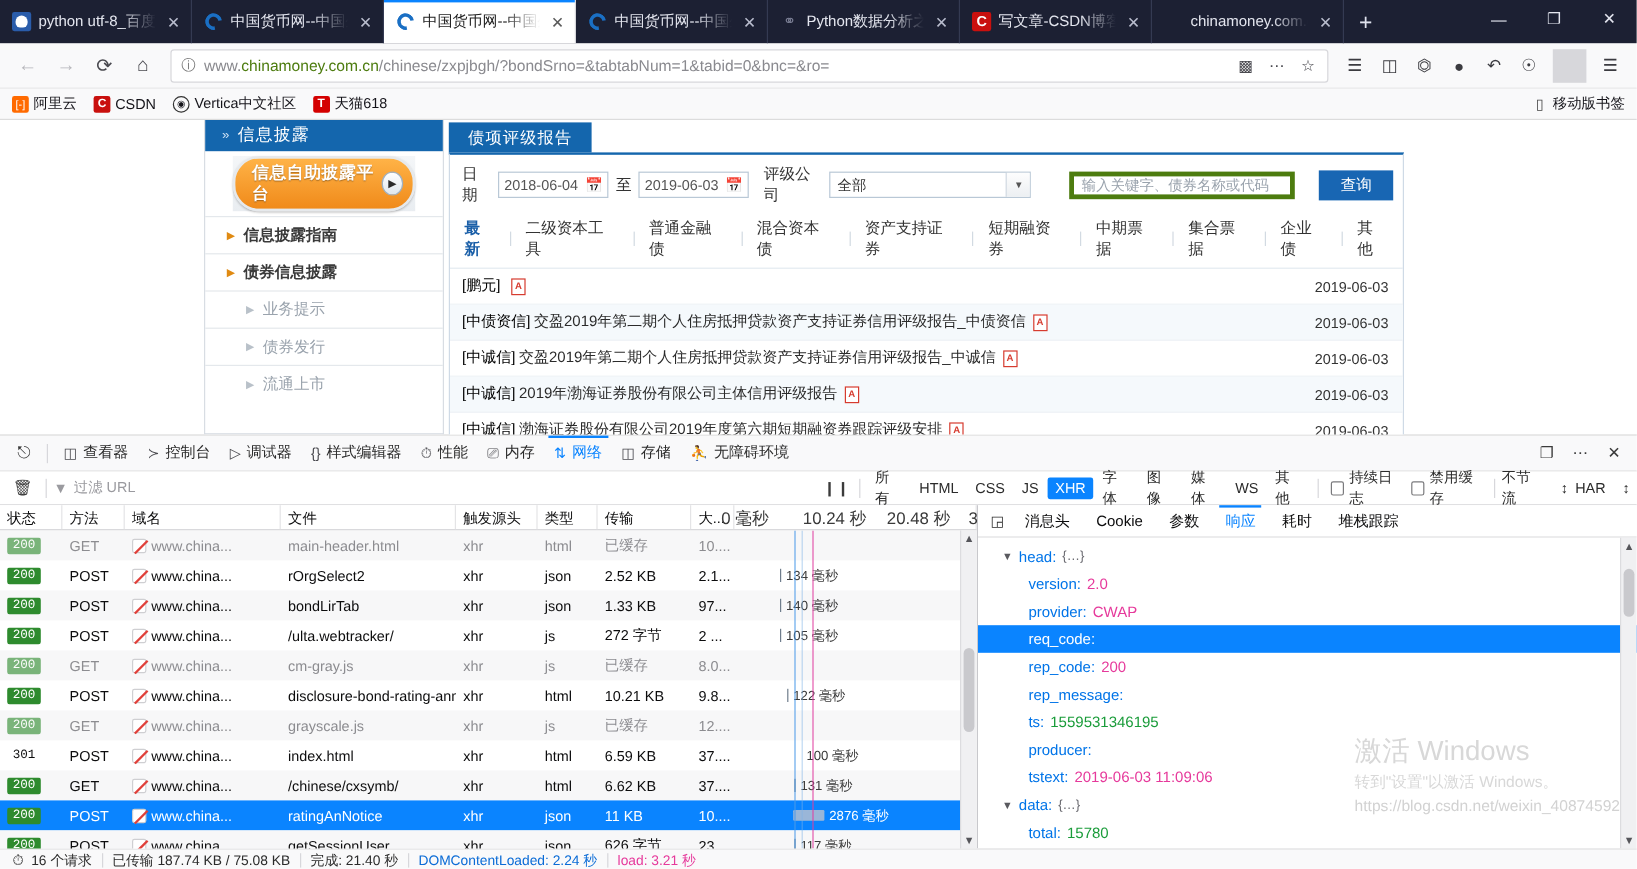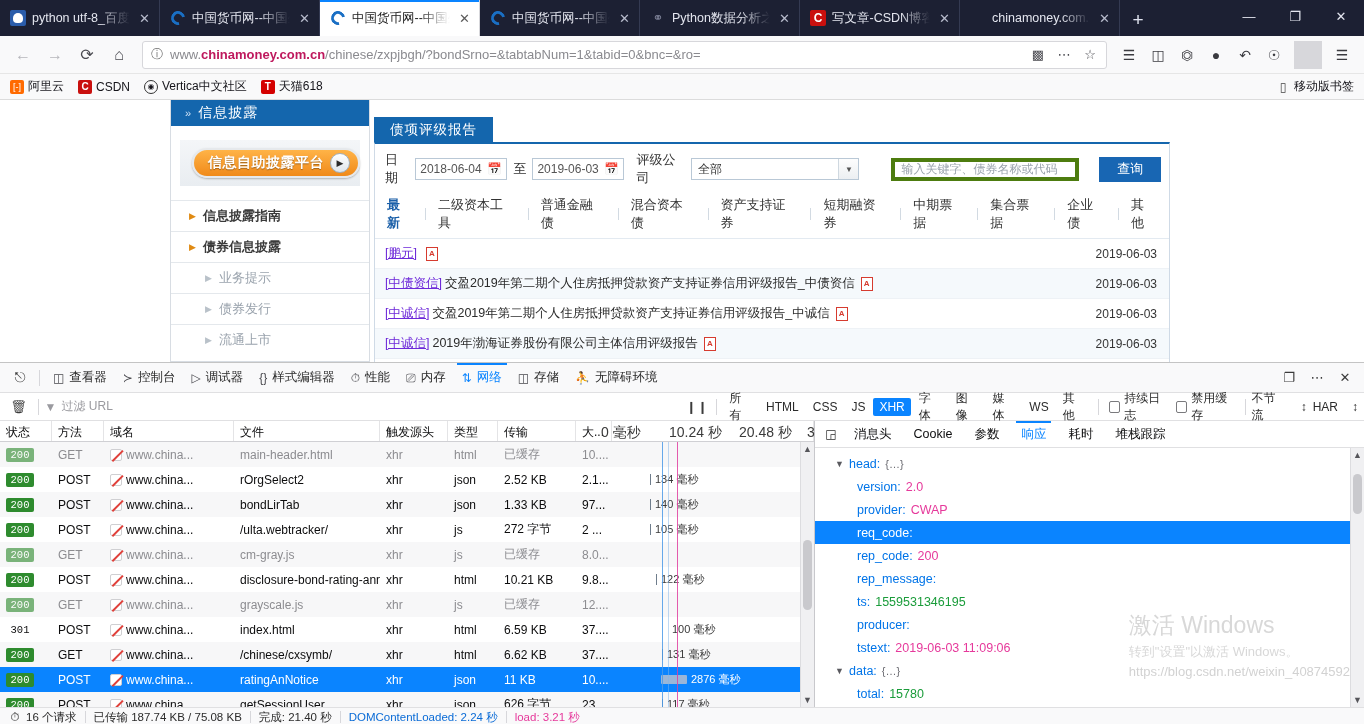--- a/index.html
+++ b/index.html
@@ -72,21 +72,21 @@
   .urlbar {
     flex:1; height:28px; background:#fff; border:1px solid #d7d7db; border-radius:3px;
     display:flex; align-items:center; padding:0 4px 0 8px; margin:0 6px;
     max-width:none;
   }
   .urlbar .info-icon { color:#737373; font-size:12px; margin-right:7px; }
   .url-text {
     flex:1; font-size:13px; color:#8a8a8f; white-space:nowrap; overflow:hidden;
     font-family:"Liberation Sans", sans-serif;
   }
-  .url-text b { color:#be185d; font-weight:700; }
+  .url-text b { color:#4d7c0f; font-weight:400; }
   .urlicons { display:flex; align-items:center; gap:2px; }
   .urlicons span { width:24px;height:24px;display:flex;align-items:center;justify-content:center;color:#4a4a50;font-size:13px;}
   .navright { display:flex; align-items:center; gap:1px; }
   .navright span {
     width:28px;height:28px;display:flex;align-items:center;justify-content:center;color:#3b3b40;font-size:14px;
   }
   .navsep { width:1px;height:20px;background:#d7d7db;margin:0 5px; }
 
   .bookmarks {
     height:26px; background:#f9f9fa; display:flex; align-items:center;
@@ -111,23 +111,23 @@
   .side {
     width:200px; flex:0 0 200px; border:1px solid #d8dde3; border-top:none;
     background:#fff;
   }
   .side-head {
     height:26px; background:#1466ad; color:#fff; font-weight:normal; font-size:14px;
     display:flex; align-items:center; padding-left:14px; letter-spacing:1px;
   }
   .side-head:before{ content:'\00BB'; margin-right:6px; font-size:11px; color:#cfe2f5; }
   .side-banner {
-    margin:14px auto; width:180px; height:46px;
+    margin:4px auto; width:152px; height:46px;
     background:linear-gradient(#f4f6f8,#e9edf1);
-    display:flex; align-items:center; justify-content:flex-end; position:relative;
+    display:flex; align-items:center; justify-content:flex-start; position:relative;
   }
   .banner-pill {
     background:linear-gradient(#ffb347,#f08a1a);
     border:2px solid #e6e9ec; border-radius:22px;
     padding:3px 8px 3px 14px; display:flex; align-items:center; gap:6px;
     box-shadow:0 1px 2px rgba(0,0,0,.25);
   }
   .banner-pill .txt { color:#fff; font-weight:bold; font-size:14px; text-shadow:0 1px 1px rgba(0,0,0,.35); letter-spacing:0.5px;}
   .banner-pill .play {
     width:20px;height:20px;border-radius:50%;
@@ -135,21 +135,21 @@
     display:flex;align-items:center;justify-content:center;font-size:9px;color:#2b2b2b;
   }
   .side-item {
     height:31px; border-top:1px solid #e4e8ec; display:flex; align-items:center;
     padding-left:18px; font-size:13px; color:#3a3a3a; gap:7px; font-weight:bold;
   }
   .side-item .arr { color:#e08a12; font-size:9px; }
   .side-item.sub { padding-left:34px; color:#9aa3ad; font-weight:normal; }
   .side-item.sub .arr { color:#b9c1c9; }
 
-  .content { flex:1; margin-left:4px; position:relative;margin-top:15px; }
+  .content { flex:1; margin-left:4px; position:relative; }
   .tabtitle-row { display:flex; align-items:flex-end; height:27px; }
   .tabtitle {
     background:#1466ad; color:#fff; font-size:13.5px; padding:0 16px; height:25px;
     display:flex;align-items:center; letter-spacing:1px;
   }
   .content-box { border:1px solid #cfdae6; border-top:2px solid #1466ad; background:#fff; }
 
   .filterbar { display:flex; align-items:center; gap:6px; padding:7px 8px 5px 10px; }
   .filterbar .lbl { font-size:13px; color:#333; }
   .dateinput {
@@ -181,21 +181,21 @@
   .catbar .cat { padding:0 12px; color:#333; }
   .catbar .cat.active { color:#1a5fa8; font-weight:bold; padding-left:2px; }
   .catbar .sep { width:1px; height:12px; background:#d2dae2; }
 
   .rows { border-top:1px solid #e3eaf1; }
   .row {
     height:30px; display:flex; align-items:center; padding:0 12px 0 10px;
     border-bottom:1px solid #eef2f6; font-size:12.5px; color:#2b2b2b;
   }
   .row:nth-child(even){ background:#f5f9fc; }
-  .row .tag { color:#6d28d9; margin-right:3px; white-space:nowrap;text-decoration:underline;}
+  .row .tag { color:#000000; margin-right:3px; white-space:nowrap;}
   .row .ttl { white-space:nowrap; overflow:hidden; }
   .row .pdf {
     margin-left:6px; width:12px;height:14px;background:#fff;border:1px solid #d63b2f;
     color:#d63b2f;font-size:8px;line-height:12px;text-align:center;font-weight:bold;flex:0 0 12px;
   }
   .row .date { margin-left:auto; color:#333; font-size:12px; }
 
   
   .devtools { height:364px; border-top:1px solid #c4c4c4; background:#fff; display:flex; flex-direction:column; }
   .dt-toolbar {

